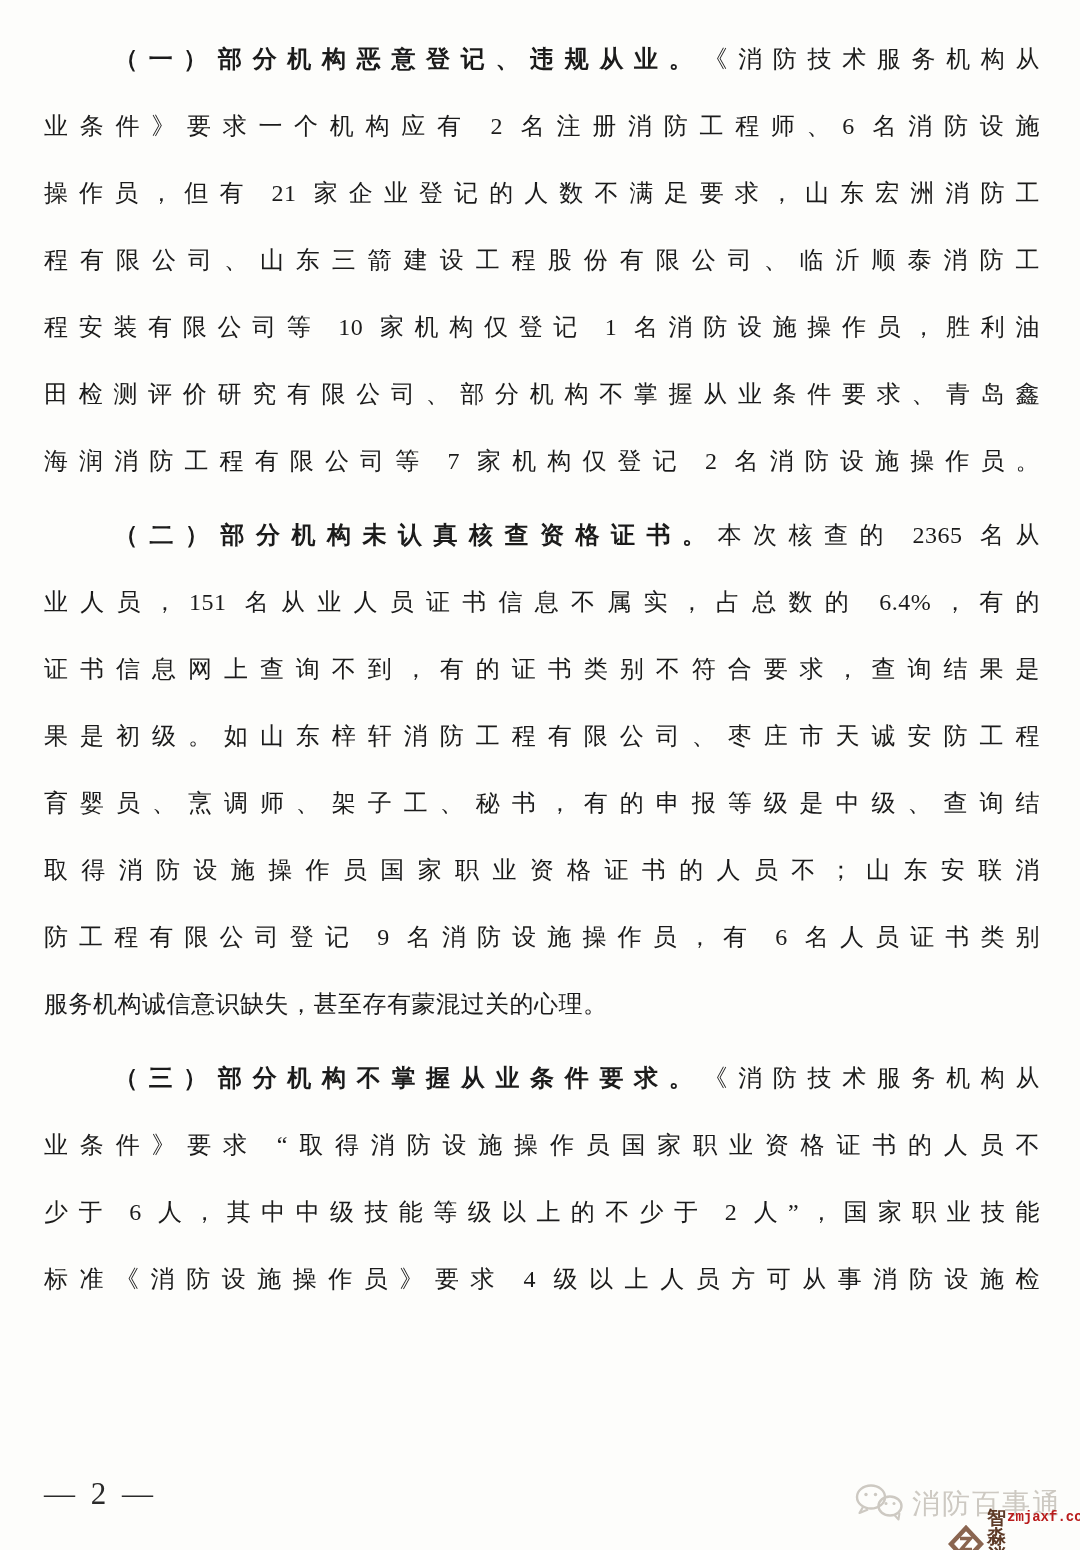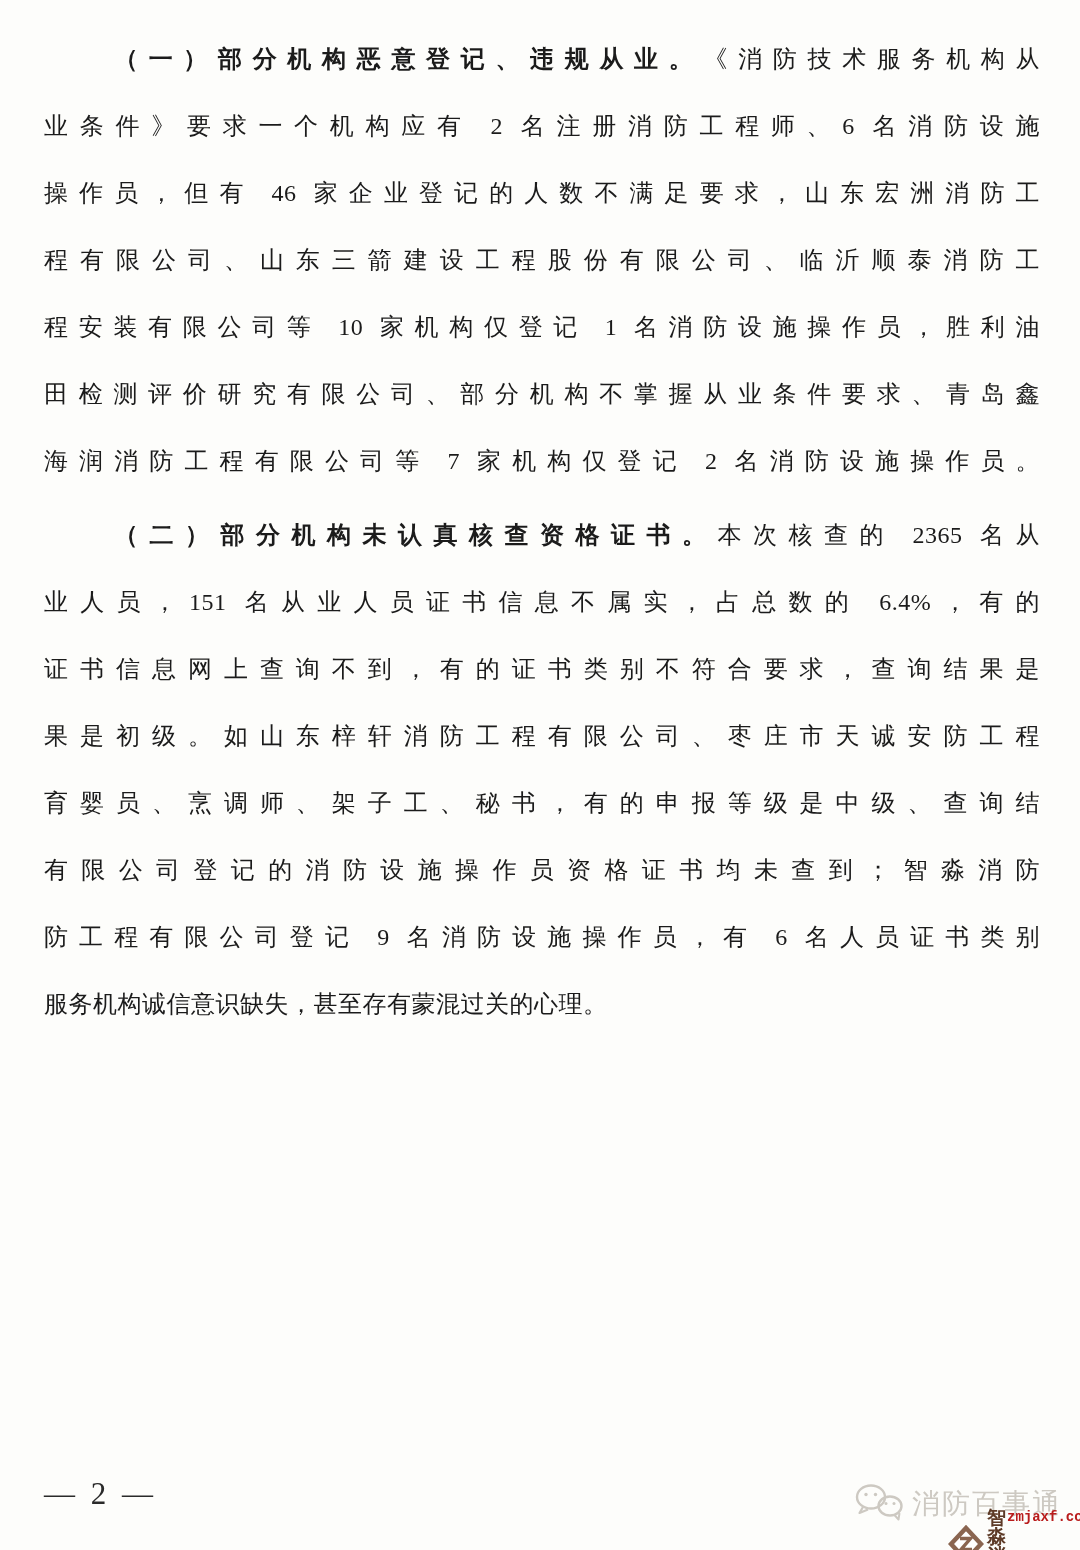--- a/index.html
+++ b/index.html
@@ -81,35 +81,41 @@
 </style>
 </head>
 <body>
 
 <div class="page">
 
   <main class="doc">
       <div class="paragraph">
         <div class="line indent"><span class="seg-bold">（一）部分机构恶意登记、违规从业。</span><span>《消防技术服务机构从</span></div>
         <div class="line"><span>业条件》要求一个机构应有 2 名注册消防工程师、6 名消防设施</span></div>
-        <div class="line"><span>操作员，但有 46 家企业登记的人数不满足要求，山东宏洲消防工</span></div>
+        <div class="line"><span>操作员，但有 21 家企业登记的人数不满足要求，山东宏洲消防工</span></div>
         <div class="line"><span>程有限公司、山东三箭建设工程股份有限公司、临沂顺泰消防工</span></div>
         <div class="line"><span>程安装有限公司等 10 家机构仅登记 1 名消防设施操作员，胜利油</span></div>
         <div class="line"><span>田检测评价研究有限公司、部分机构不掌握从业条件要求、青岛鑫</span></div>
         <div class="line"><span>海润消防工程有限公司等 7 家机构仅登记 2 名消防设施操作员。</span></div>
       </div>
       <div class="paragraph">
         <div class="line indent"><span class="seg-bold">（二）部分机构未认真核查资格证书。</span><span>本次核查的 2365 名从</span></div>
         <div class="line"><span>业人员，151 名从业人员证书信息不属实，占总数的 6.4%，有的</span></div>
         <div class="line"><span>证书信息网上查询不到，有的证书类别不符合要求，查询结果是</span></div>
         <div class="line"><span>果是初级。如山东梓轩消防工程有限公司、枣庄市天诚安防工程</span></div>
         <div class="line"><span>育婴员、烹调师、架子工、秘书，有的申报等级是中级、查询结</span></div>
-        <div class="line"><span>有限公司登记的消防设施操作员资格证书均未查到；智淼消防</span></div>
+        <div class="line"><span>取得消防设施操作员国家职业资格证书的人员不；山东安联消</span></div>
         <div class="line"><span>防工程有限公司登记 9 名消防设施操作员，有 6 名人员证书类别</span></div>
         <div class="line nofill"><span>服务机构诚信意识缺失，甚至存有蒙混过关的心理。</span></div>
+      </div>
+      <div class="paragraph">
+        <div class="line indent"><span class="seg-bold">（三）部分机构不掌握从业条件要求。</span><span>《消防技术服务机构从</span></div>
+        <div class="line"><span>业条件》要求 “取得消防设施操作员国家职业资格证书的人员不</span></div>
+        <div class="line"><span>少于 6 人，其中中级技能等级以上的不少于 2 人”，国家职业技能</span></div>
+        <div class="line"><span>标准《消防设施操作员》要求 4 级以上人员方可从事消防设施检</span></div>
       </div>
     </main>
 
   <div class="page-number">— 2 —</div>
 
   <div class="brand-watermark">
     <span>
       <svg width="52" height="38" viewBox="0 0 52 38" fill="none">
         <ellipse cx="17" cy="14" rx="14" ry="11.5" stroke="#cdc9c2" stroke-width="2.4"></ellipse>
         <circle cx="12" cy="11.5" r="1.7" fill="#cdc9c2"></circle>

